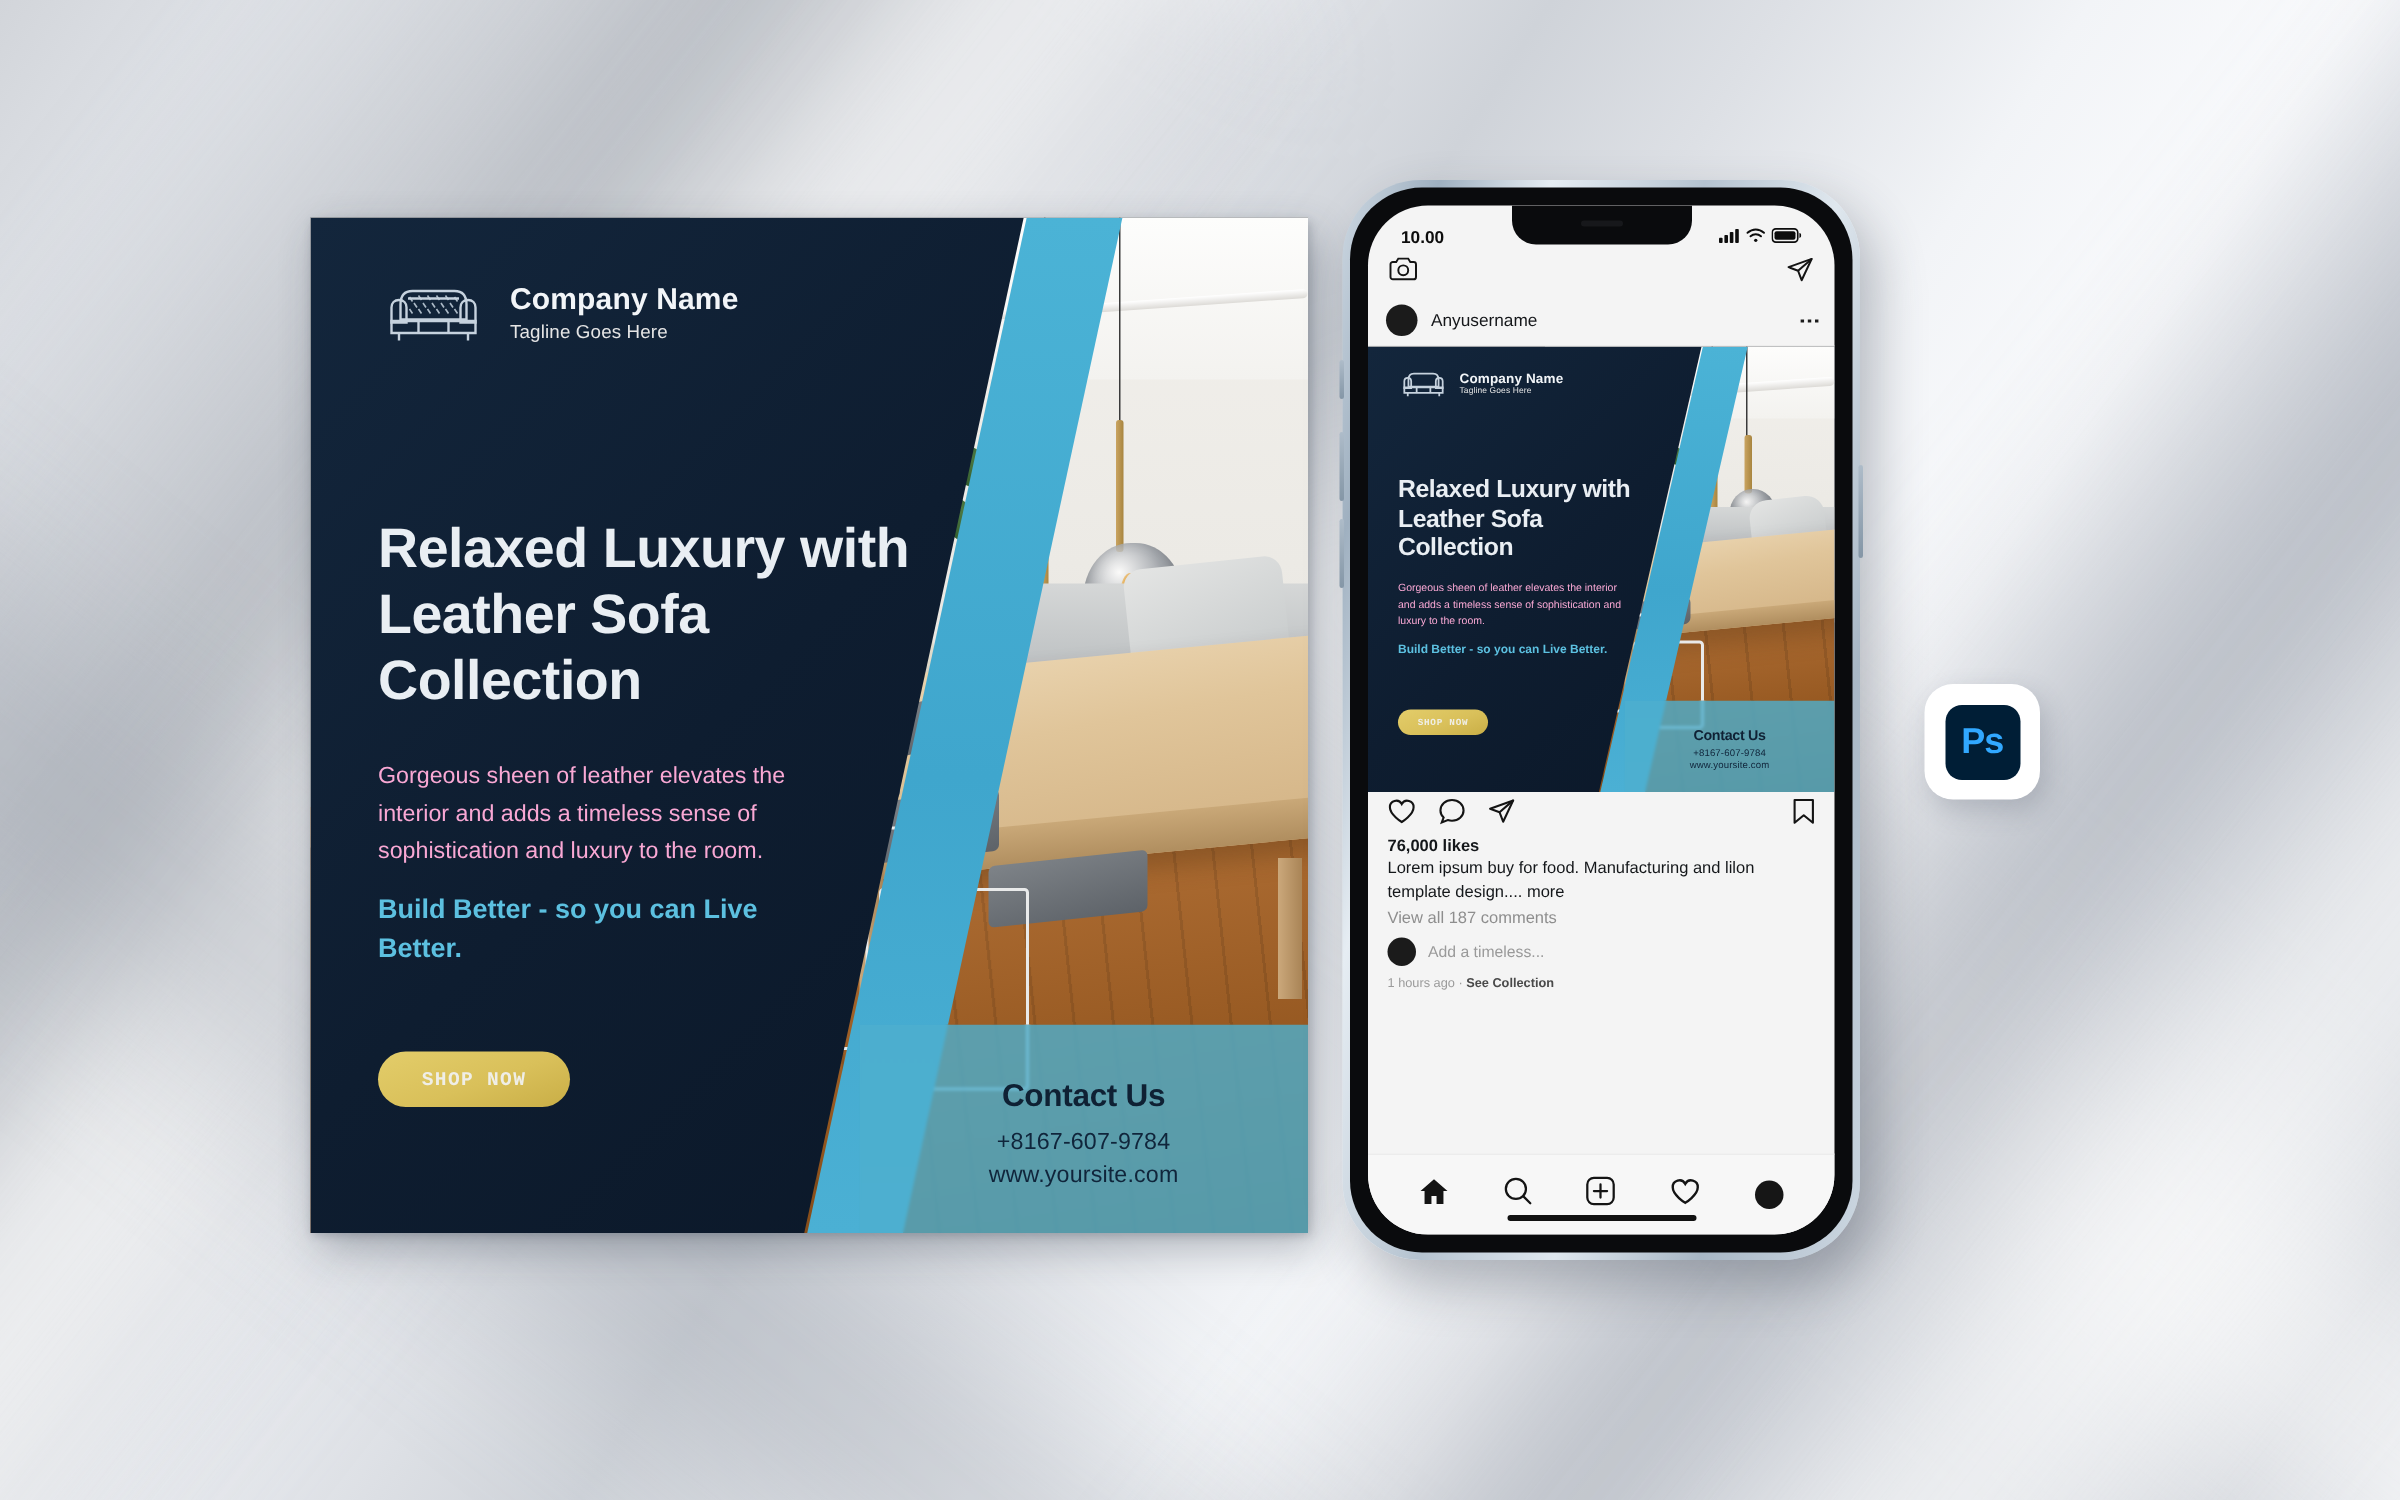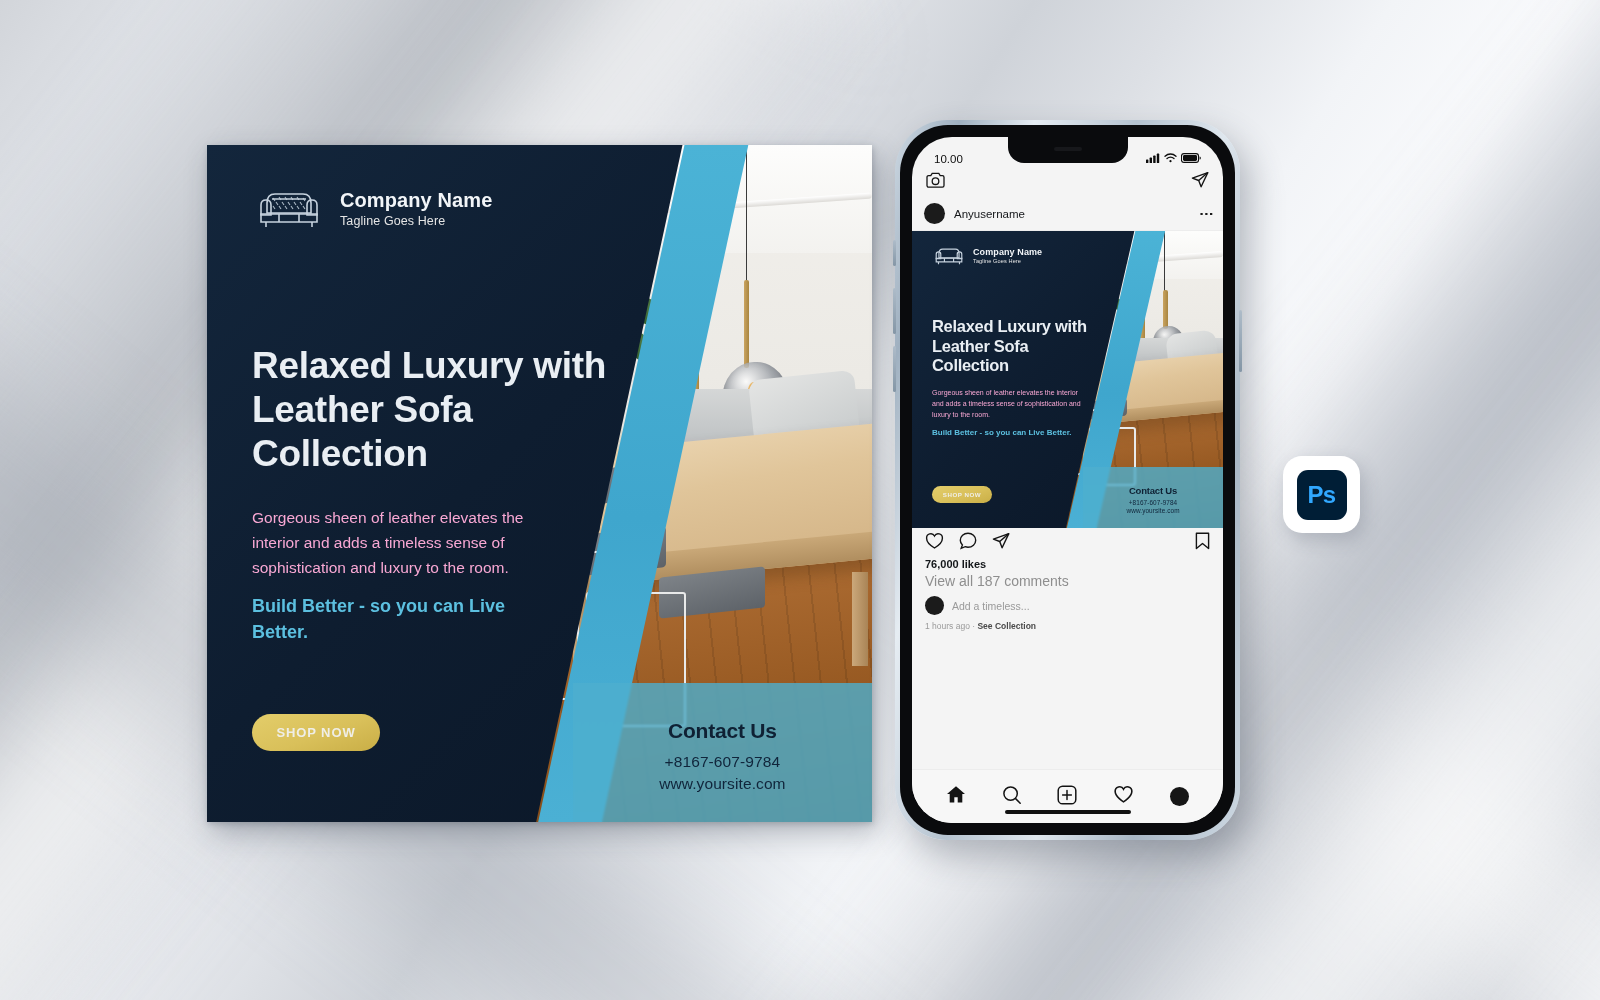--- a/index.html
+++ b/index.html
@@ -231,24 +231,23 @@
     width: 300px;
     font-size: 18px; line-height: 26px; font-weight: 700; color: #5cc0e0;
   }
   .shop-btn {
     position: absolute; left: 45px; top: 556px;
     width: 128px; height: 37px;
     border: none;
     border-radius: 19px;
     background: linear-gradient(160deg, #e3cd6a 0%, #d9c05a 55%, #c9ae46 100%);
     color: #efeee7;
-    font-family: Liberation Sans, sans-serif;
+    font-family: Liberation Mono, monospace;
     font-size: 13px; font-weight: 700; letter-spacing: .9px;
     cursor: pointer;
-    margin-top: 13px;
   }
 
   .contact-card {
     position: absolute; right: 0; bottom: 0;
     width: 45%; height: 20.5%;
     background: rgba(77,175,206,.80);
     backdrop-filter: blur(1px);
     display: flex; flex-direction: column;
     align-items: center; justify-content: center;
     gap: 4px;
@@ -312,21 +311,21 @@
   }
   .btn-mute { top: 120px; height: 26px; }
   .btn-up   { top: 168px; height: 46px; }
   .btn-down { top: 226px; height: 46px; }
 
   
   .status-bar {
     height: 30px; flex: none;
     display: flex; align-items: flex-end; justify-content: space-between;
     padding: 0 22px 2px 22px;
-    font-size: 11.5px; font-weight: 400; color: #0d0d0d;
+    font-size: 11.5px; font-weight: 700; color: #0d0d0d;
   }
   .status-right { display: flex; align-items: center; gap: 4px; }
 
   .ig-topbar {
     height: 30px; flex: none;
     display: flex; align-items: center; justify-content: space-between;
     padding: 0 14px;
   }
   .ig-userbar {
     height: 34px; flex: none;
@@ -373,21 +372,21 @@
     padding: 0 13px;
   }
   .ig-actions .spacer { flex: 1; }
 
   .ig-meta {
     flex: none;
     padding: 0 13px;
   }
   .ig-likes { font-size: 11px; font-weight: 700; color: #14171a; margin-bottom: 2px; }
   .ig-caption { font-size: 11px; line-height: 15.5px; color: #14171a; }
-  .ig-comments { font-size: 14px; color: #8e8e8e; margin-top: 3px; }
+  .ig-comments { font-size: 11px; color: #8e8e8e; margin-top: 3px; }
   .ig-addrow {
     display: flex; align-items: center; gap: 8px; margin-top: 7px;
   }
   .ig-addrow .ig-avatar { width: 19px; height: 19px; }
   .ig-addtext { font-size: 10.5px; color: #9a9a9a; }
   .ig-time {
     font-size: 8.5px; color: #9a9a9a; margin-top: 6px;
   }
   .ig-time b { color: #4a4a4a; }
 
@@ -682,20 +681,21 @@
           <span class="spacer"></span>
           <span>
             <svg width="15" height="18" viewBox="0 0 15 18" fill="none" stroke="#141414" stroke-width="1.4" stroke-linejoin="round">
               <path d="M1.4 1.3h12.2v15.2L7.5 11.5 1.4 16.5z"></path>
             </svg>
           </span>
         </div>
 
         <div class="ig-meta">
           <div class="ig-likes">76,000 likes</div>
+          <div class="ig-caption">Lorem ipsum buy for food. Manufacturing and lilon template design.... more</div>
           <div class="ig-comments">View all 187 comments</div>
           <div class="ig-addrow">
             <div class="ig-avatar"></div>
             <div class="ig-addtext">Add a timeless...</div>
           </div>
           <div class="ig-time">
             <span>1 hours ago · </span><b>See Collection</b>
           </div>
         </div>
 

